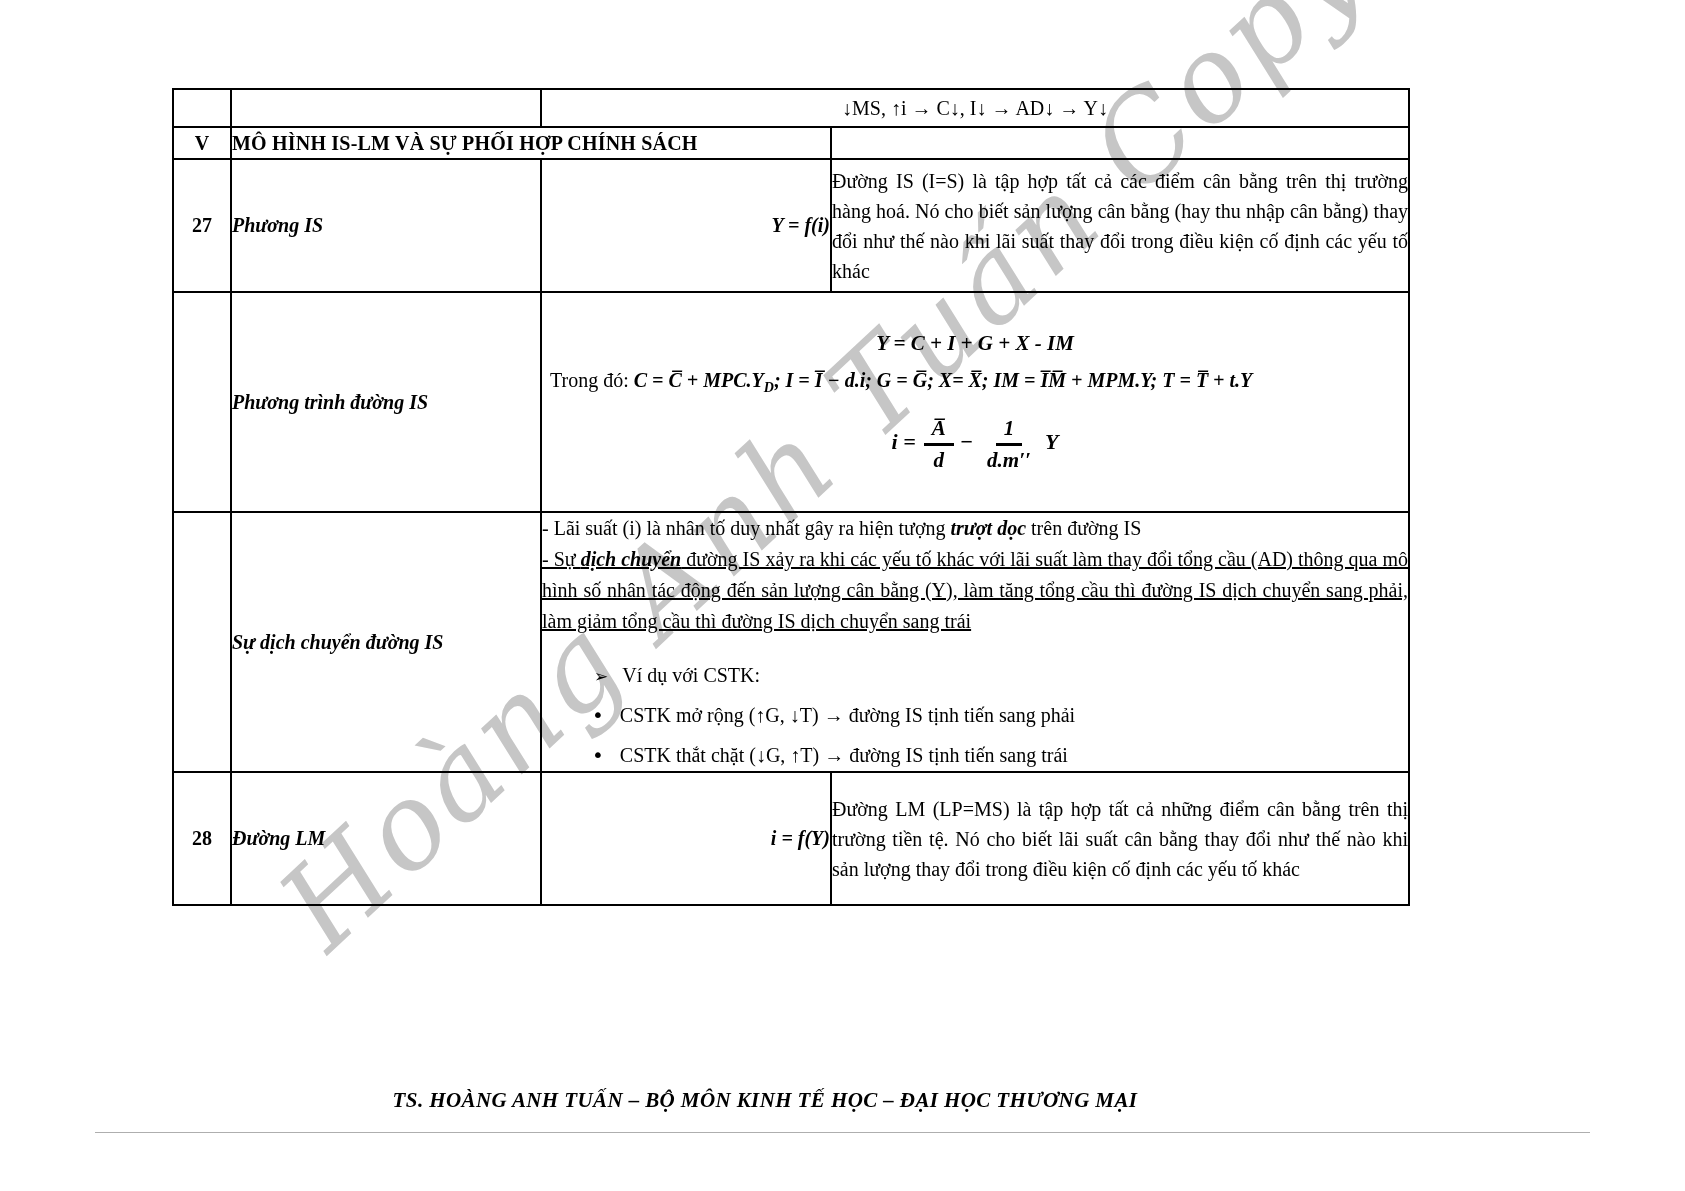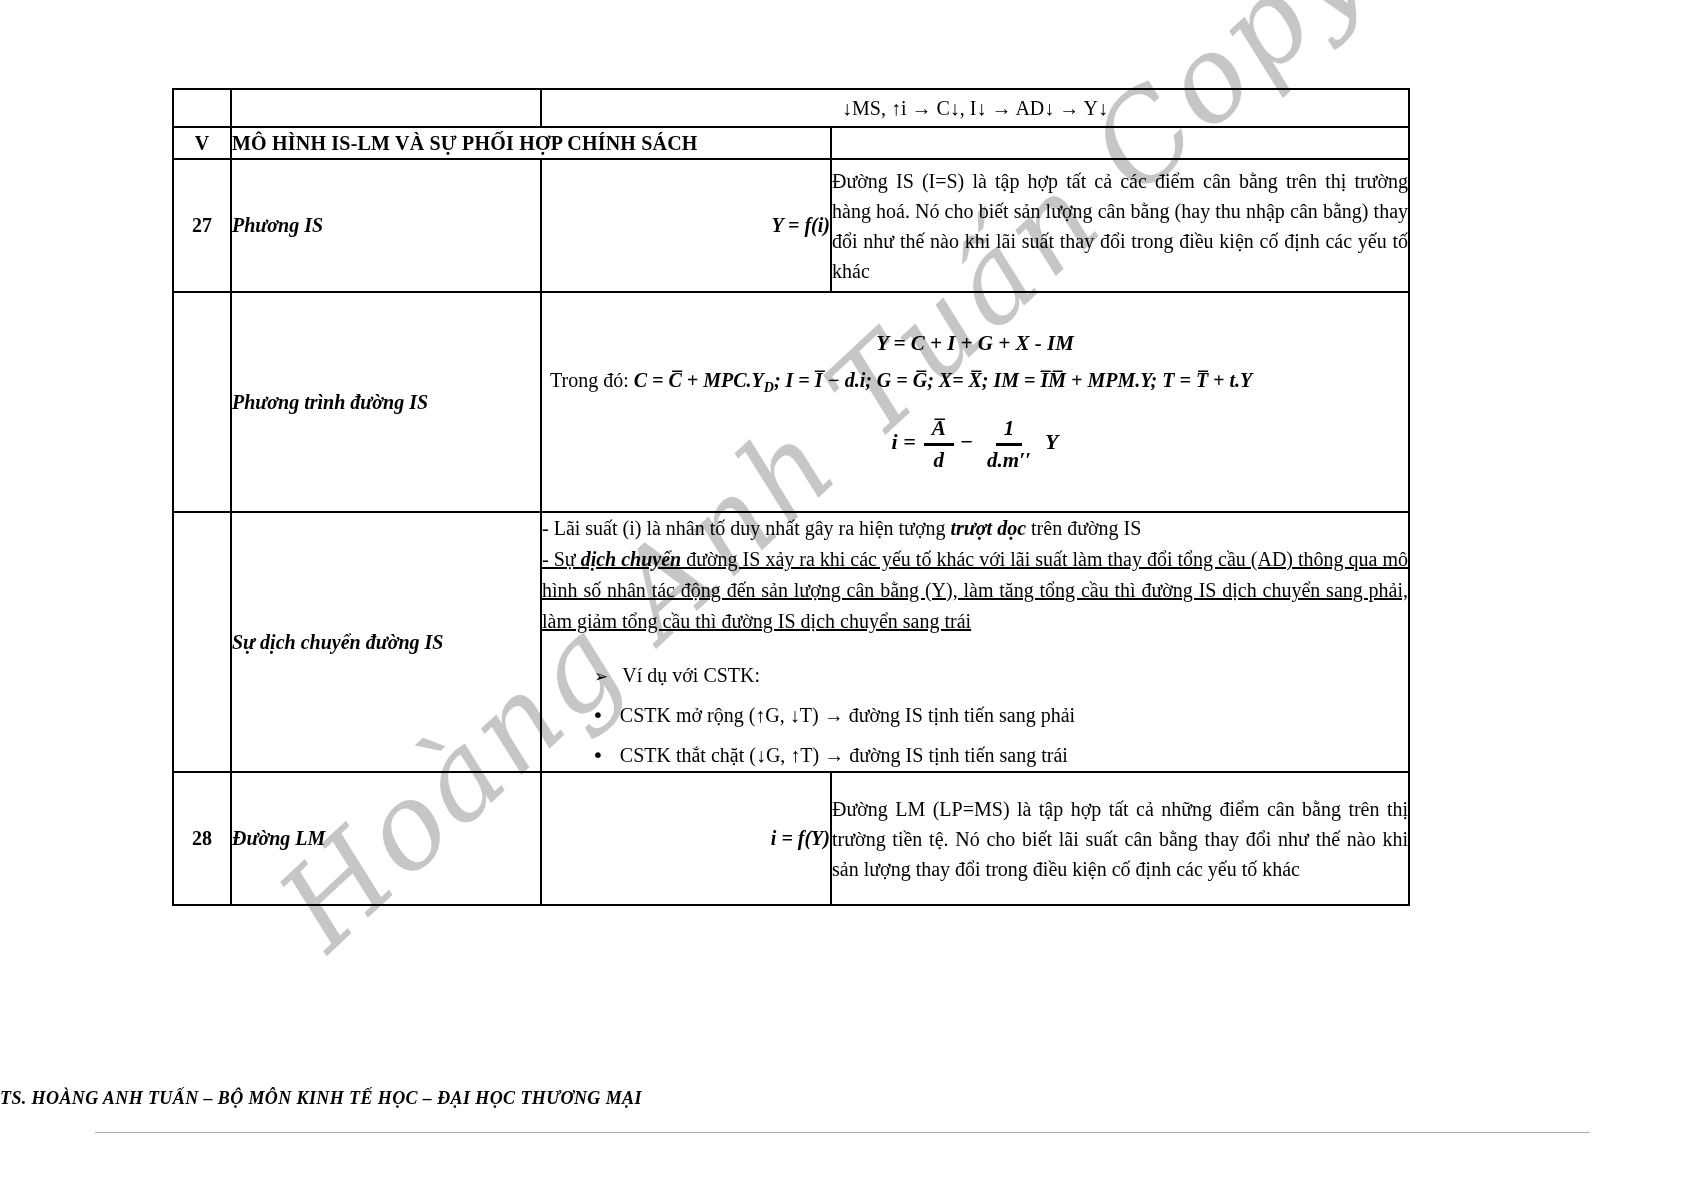--- a/index.html
+++ b/index.html
@@ -57,22 +57,22 @@
   .shiftcell .para { text-align:justify;text-decoration:underline; }
   .example { margin-top:23px; padding-left:52px; }
   .arrowhead { font-family:"DejaVu Sans",sans-serif; font-size:17px; margin-right:14px; }
   .bullet { margin-top:9px; padding-left:50px; }
   .dot { font-family:"DejaVu Sans",sans-serif; margin-right:16px; }
   .em { font-weight:bold; font-style:italic; }
 
   .lmcell { vertical-align:middle; text-align:center; padding:4px 12px; line-height:1.55; }
   .lp-ms { font-weight:bold; font-size:21px; }
 
-  .footer { position:absolute; left:0; top:1088px; width:1530px; text-align:left;
-    font-weight:bold; font-style:italic; font-size:18px; letter-spacing:0.4px; z-index:2; }
+  .footer { position:absolute; left:0; top:1088px; width:1530px; text-align:center;
+    font-weight:bold; font-style:italic; font-size:21px; letter-spacing:0.4px; z-index:2; }
   .bottom-rule { position:absolute; left:95px; top:1132px; width:1495px; height:0;
     border-top:1px solid #aeaeae; z-index:2; }
 </style>
 </head>
 <body>
 
 <div class="page">
 
   <div class="watermark">Hoàng Anh Tuấn Copyright</div>
 

